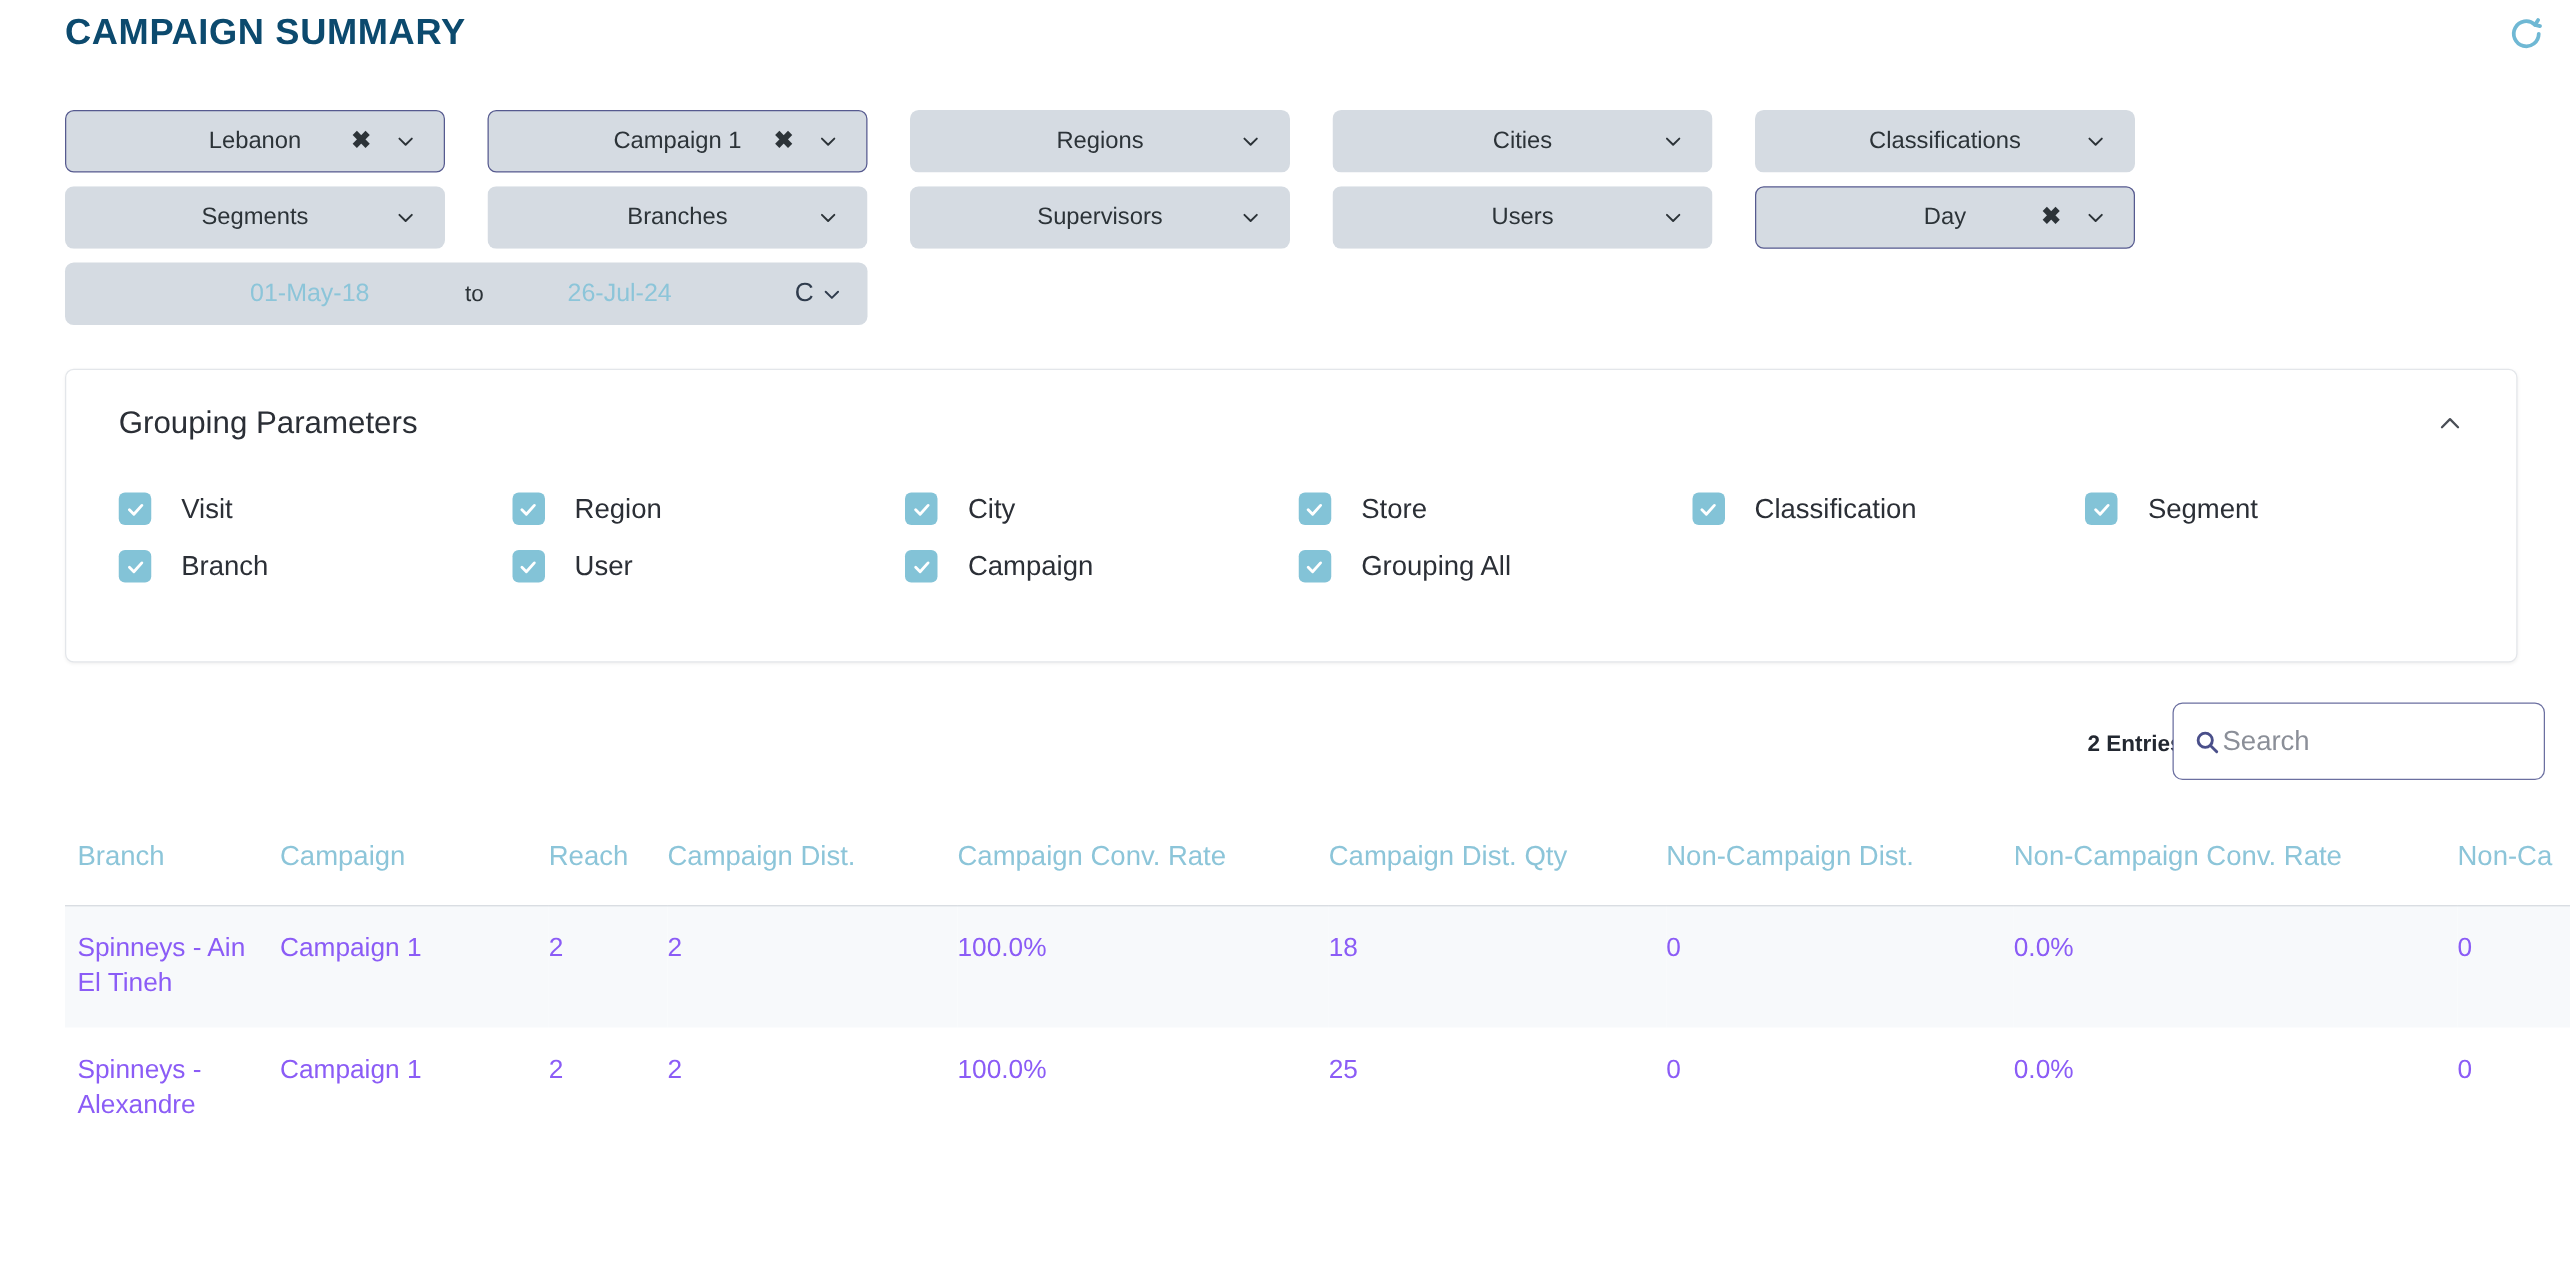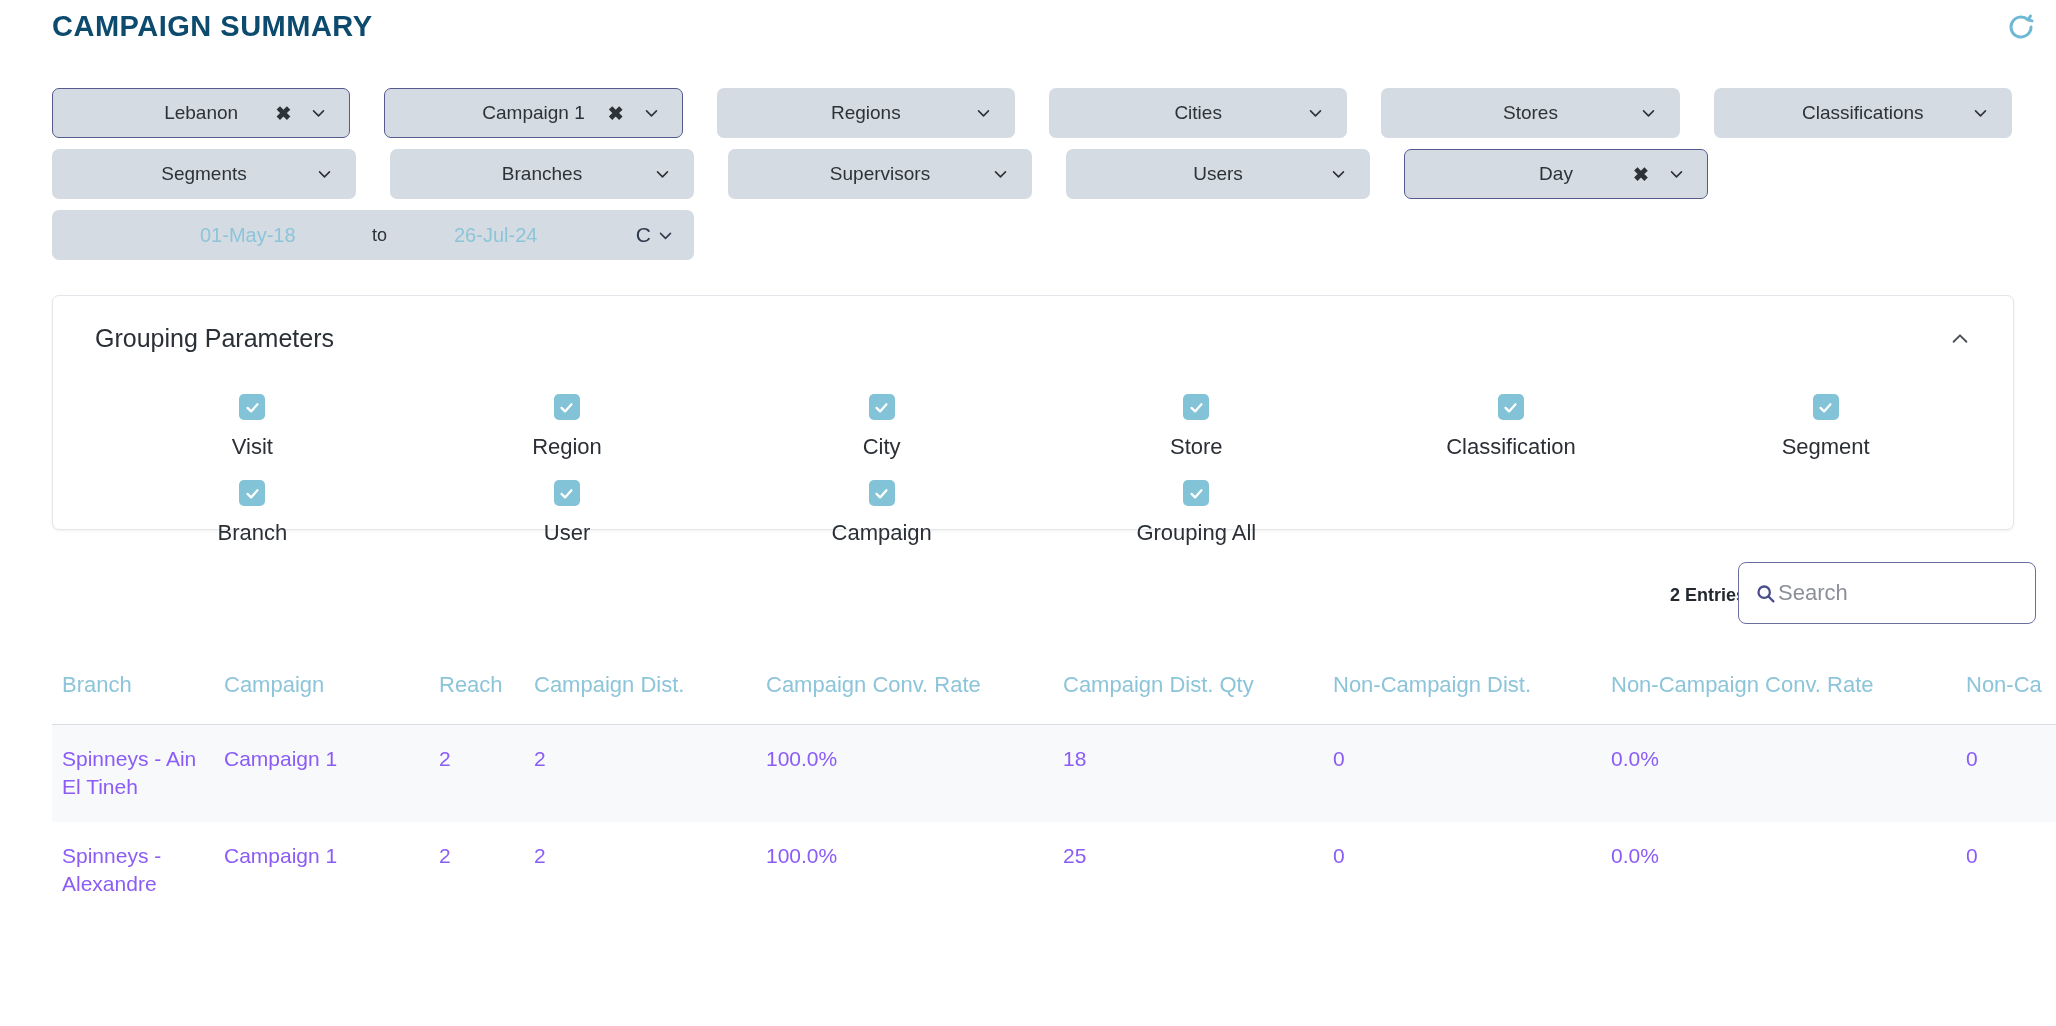--- a/index.html
+++ b/index.html
@@ -99,21 +99,21 @@
   }
   .group-collapse {
     position:absolute; right:42px; top:32px;
     width:22px; height:22px; cursor:pointer;
   }
   .group-grid {
     position:absolute; left:42px; top:98px; right:30px;
     display:grid; grid-template-columns:repeat(6, 1fr);
     row-gap:20px;
   }
-  .cb-item { display:flex; align-items:center; gap:14px; cursor:pointer;flex-direction:column; }
+  .cb-item { display:flex; align-items:center; gap:24px; cursor:pointer; }
   .cb-box {
     width:26px; height:26px; border-radius:5px; background:#83c3d7;
     display:flex; align-items:center; justify-content:center; flex:0 0 auto;
   }
   .cb-box svg { display:block; }
   .cb-label { font-size:22px; color:#2b2f36; white-space:nowrap; }
 
   
   .entries {
     position:absolute; right:310px; top:585px;
@@ -193,28 +193,20 @@
         <div class="filter">
           <span class="fl-label">Regions</span>
           <span class="fl-caret">
             <svg viewBox="0 0 24 24" width="17" height="17" fill="none" stroke="#2c3338" stroke-width="2.2" stroke-linecap="round" stroke-linejoin="round">
               <path d="M5 9l7 7 7-7"></path>
             </svg>
           </span>
         </div>
         <div class="filter">
           <span class="fl-label">Cities</span>
-          <span class="fl-caret">
-            <svg viewBox="0 0 24 24" width="17" height="17" fill="none" stroke="#2c3338" stroke-width="2.2" stroke-linecap="round" stroke-linejoin="round">
-              <path d="M5 9l7 7 7-7"></path>
-            </svg>
-          </span>
-        </div>
-        <div class="filter">
-          <span class="fl-label">Stores</span>
           <span class="fl-caret">
             <svg viewBox="0 0 24 24" width="17" height="17" fill="none" stroke="#2c3338" stroke-width="2.2" stroke-linecap="round" stroke-linejoin="round">
               <path d="M5 9l7 7 7-7"></path>
             </svg>
           </span>
         </div>
         <div class="filter">
           <span class="fl-label">Classifications</span>
           <span class="fl-caret">
             <svg viewBox="0 0 24 24" width="17" height="17" fill="none" stroke="#2c3338" stroke-width="2.2" stroke-linecap="round" stroke-linejoin="round">

